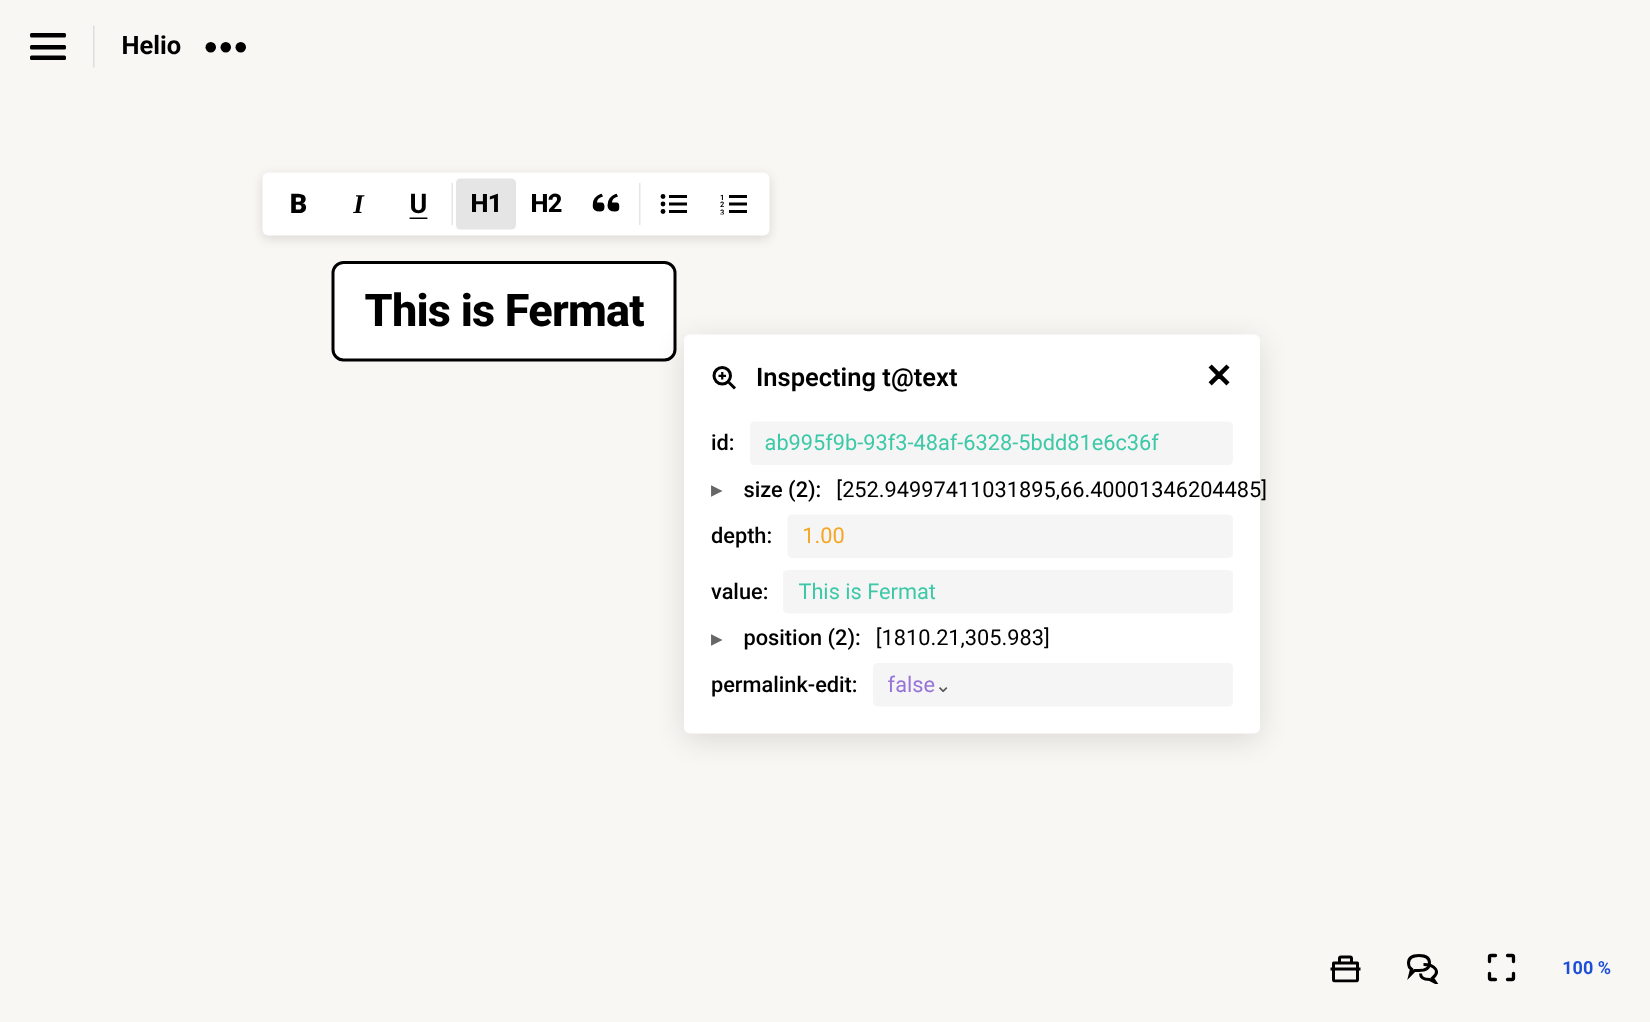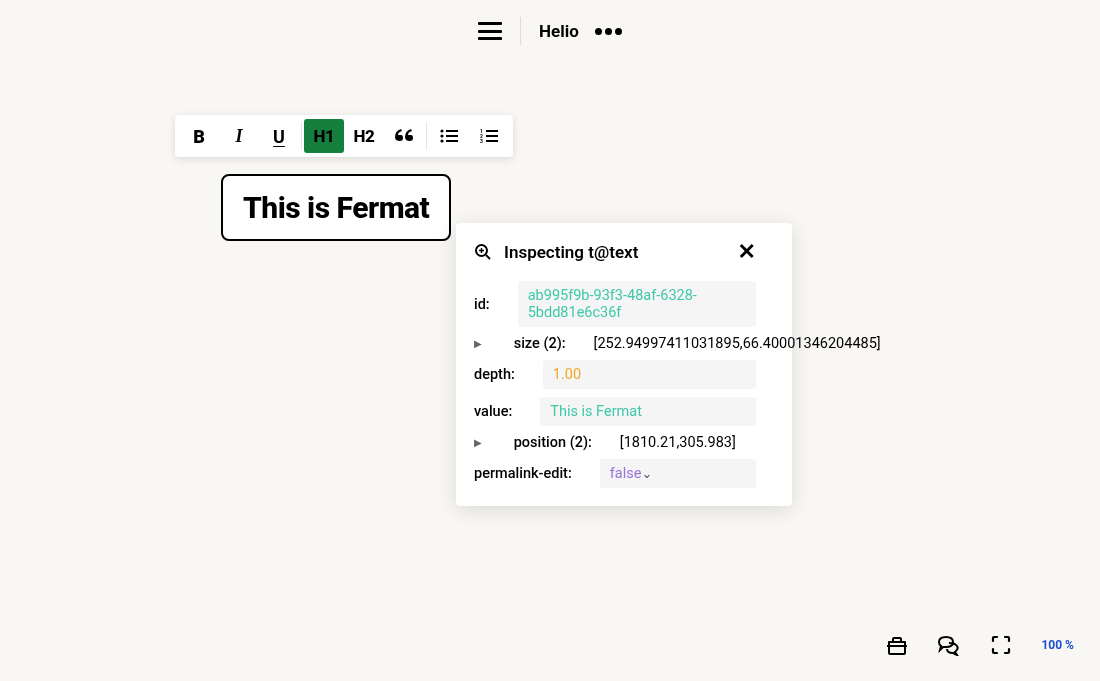--- a/index.html
+++ b/index.html
@@ -13,21 +13,21 @@
       background: #f9f7f4;
       font-family: -apple-system, BlinkMacSystemFont, "Segoe UI", Roboto, sans-serif;
       position: relative;
       overflow: hidden;
     }
     
     
     .header {
       display: flex;
       align-items: center;
-      justify-content: center;
+      justify-content: flex-start;
       padding: 8px 20px;
       height: 62px;
       gap: 16px;
     }
     .header-left {
       display: flex;
       align-items: center;
       gap: 18px;
     }
     .divider-v {
@@ -94,21 +94,21 @@
       display: flex;
       align-items: center;
       justify-content: center;
       cursor: pointer;
       border-radius: 3px;
       font-size: 18px;
       font-weight: 700;
       color: #000;
     }
     .toolbar-btn.active {
-      background: #15803d;
+      background: #e5e5e5;
     }
     .toolbar-btn.heading {
       font-size: 17px;
       font-weight: 800;
       letter-spacing: -0.5px;
     }
     
     
     .text-card {
       position: absolute;
@@ -124,25 +124,25 @@
       font-weight: 800;
       color: #000;
       letter-spacing: -0.5px;
     }
     
     
     .inspector {
       position: absolute;
       top: 223px;
       left: 456px;
-      width: 336px;
+      width: 384px;
       background: #fff;
       border-radius: 4px;
       box-shadow: 0 4px 20px rgba(0,0,0,0.12);
-      padding: 14px 28px 14px 10px;
+      padding: 14px 10px 14px 10px;
     }
     .inspector-header {
       display: flex;
       align-items: center;
       justify-content: space-between;
       padding: 4px 8px 14px 8px;
     }
     .inspector-title-wrap {
       display: flex;
       align-items: center;
@@ -156,21 +156,21 @@
     .close-icon {
       font-size: 22px;
       font-weight: 700;
       cursor: pointer;
       line-height: 1;
     }
     
     .prop-row {
       display: flex;
       align-items: center;
-      gap: 28px;
+      gap: 10px;
       padding: 4px 8px;
       font-size: 14.5px;
     }
     .prop-label {
       color: #000;
       font-weight: 500;
       white-space: nowrap;
     }
     .prop-value-box {
       flex: 1;

